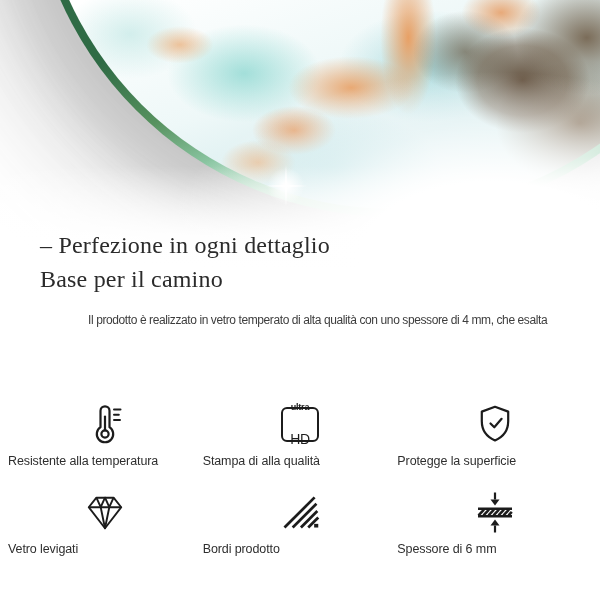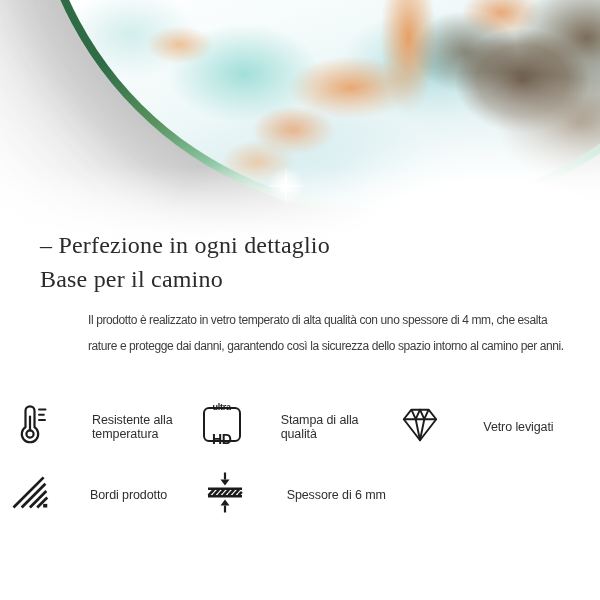--- a/index.html
+++ b/index.html
@@ -80,53 +80,52 @@
     font-size:12px;line-height:26px;color:#3d3d3d;letter-spacing:-0.4px;
     white-space:nowrap;
     margin-left:48px;
   }
 
   
   .features{
     position:absolute;left:8px;top:400px;width:584px;z-index:10;
     display:grid;grid-template-columns:1fr 1fr 1fr;row-gap:20px;
   }
-  .feature{display:flex;flex-direction:row;align-items:center;}
+  .feature{display:flex;flex-direction:column;}
   .icon-wrap{height:48px;display:flex;align-items:center;justify-content:center;}
-  .feature-label{margin-top:6px;font-size:12.5px;color:#2e2e2e;letter-spacing:-0.1px;margin-left:40px;}
+  .feature-label{margin-top:6px;font-size:12.5px;color:#2e2e2e;letter-spacing:-0.1px;}
   .icon-svg{display:block;}
 
   .uhd-box{
     width:34px;height:31px;border:2.6px solid #1c1c1c;border-radius:6px;
     display:flex;flex-direction:column;align-items:center;justify-content:center;
     color:#1c1c1c;
   }
   .uhd-top{font-size:9px;font-weight:600;line-height:9px;letter-spacing:-0.2px;}
-  .uhd-bottom{font-size:14px;font-weight:700;line-height:14px;letter-spacing:-0.4px;margin-top:20px;}
+  .uhd-bottom{font-size:14px;font-weight:400;line-height:14px;letter-spacing:-0.4px;margin-top:20px;}
 </style>
 </head>
 <body>
 
 <div class="hero">
   <div class="disc-shadow"></div>
   <div class="disc-shadow2"></div>
   <div class="disc-edge"></div>
   <div class="disc-face"></div>
   <div class="hero-fade"></div>
   <div class="sparkle"></div>
 </div>
 
 <div class="title">
   <div>– Perfezione in ogni dettaglio</div>
   <div>Base per il camino</div>
 </div>
 
 <div class="desc">
   <div class="desc-line">Il prodotto è realizzato in vetro temperato di alta qualità con uno spessore di 4 mm, che esalta</div>
-  <div class="desc-line">rature e protegge dai danni, garantendo così la sicurezza dello spazio intorno al camino per anni.</div>
 </div>
 
 <div class="features">
 
   <div class="feature">
     <div class="icon-wrap">
       <svg class="icon-svg" width="44" height="46" viewBox="0 0 44 46" fill="none" stroke="#1c1c1c" stroke-width="2.2">
         <path d="M26.5 26.2 V9.8 a4.5 4.5 0 0 0 -9 0 V26.2 a8.2 8.2 0 1 0 9 0 Z" stroke-linejoin="round"></path>
         <circle cx="22" cy="33" r="3.6"></circle>
         <path d="M22 29.4 V15.5" stroke-linecap="round"></path>
@@ -139,20 +138,29 @@
   <div class="feature">
     <div class="icon-wrap">
       <div class="uhd-box">
         <span class="uhd-top">ultra</span>
         <span class="uhd-bottom">HD</span>
       </div>
     </div>
     <div class="feature-label">Stampa di alla qualità</div>
   </div>
 
+  <div class="feature">
+    <div class="icon-wrap">
+      <svg class="icon-svg" width="44" height="44" viewBox="0 0 44 44" fill="none" stroke="#1c1c1c" stroke-width="2.2">
+        <path d="M22 4.8 L35.2 9.6 V19.2 C35.2 28.6 29.3 35.2 22 38.4 C14.7 35.2 8.8 28.6 8.8 19.2 V9.6 Z" stroke-linejoin="round"></path>
+        <path d="M17.5 21.5 L21.3 25.3 L28.6 16.8" stroke-linecap="round" stroke-linejoin="round"></path>
+      </svg>
+    </div>
+    <div class="feature-label">Protegge la superficie</div>
+  </div>
 
   <div class="feature">
     <div class="icon-wrap">
       <svg class="icon-svg" width="46" height="42" viewBox="0 0 48 44" fill="none" stroke="#1c1c1c" stroke-width="2">
         <path d="M15 7 H33 L41 17 L24 39 L7 17 Z" stroke-linejoin="round"></path>
         <path d="M7 17 H41"></path>
         <path d="M15 7 L19.5 17 L24 7 L28.5 17 L33 7" stroke-linejoin="round"></path>
         <path d="M19.5 17 L24 39 L28.5 17" stroke-linejoin="round"></path>
       </svg>
     </div>

